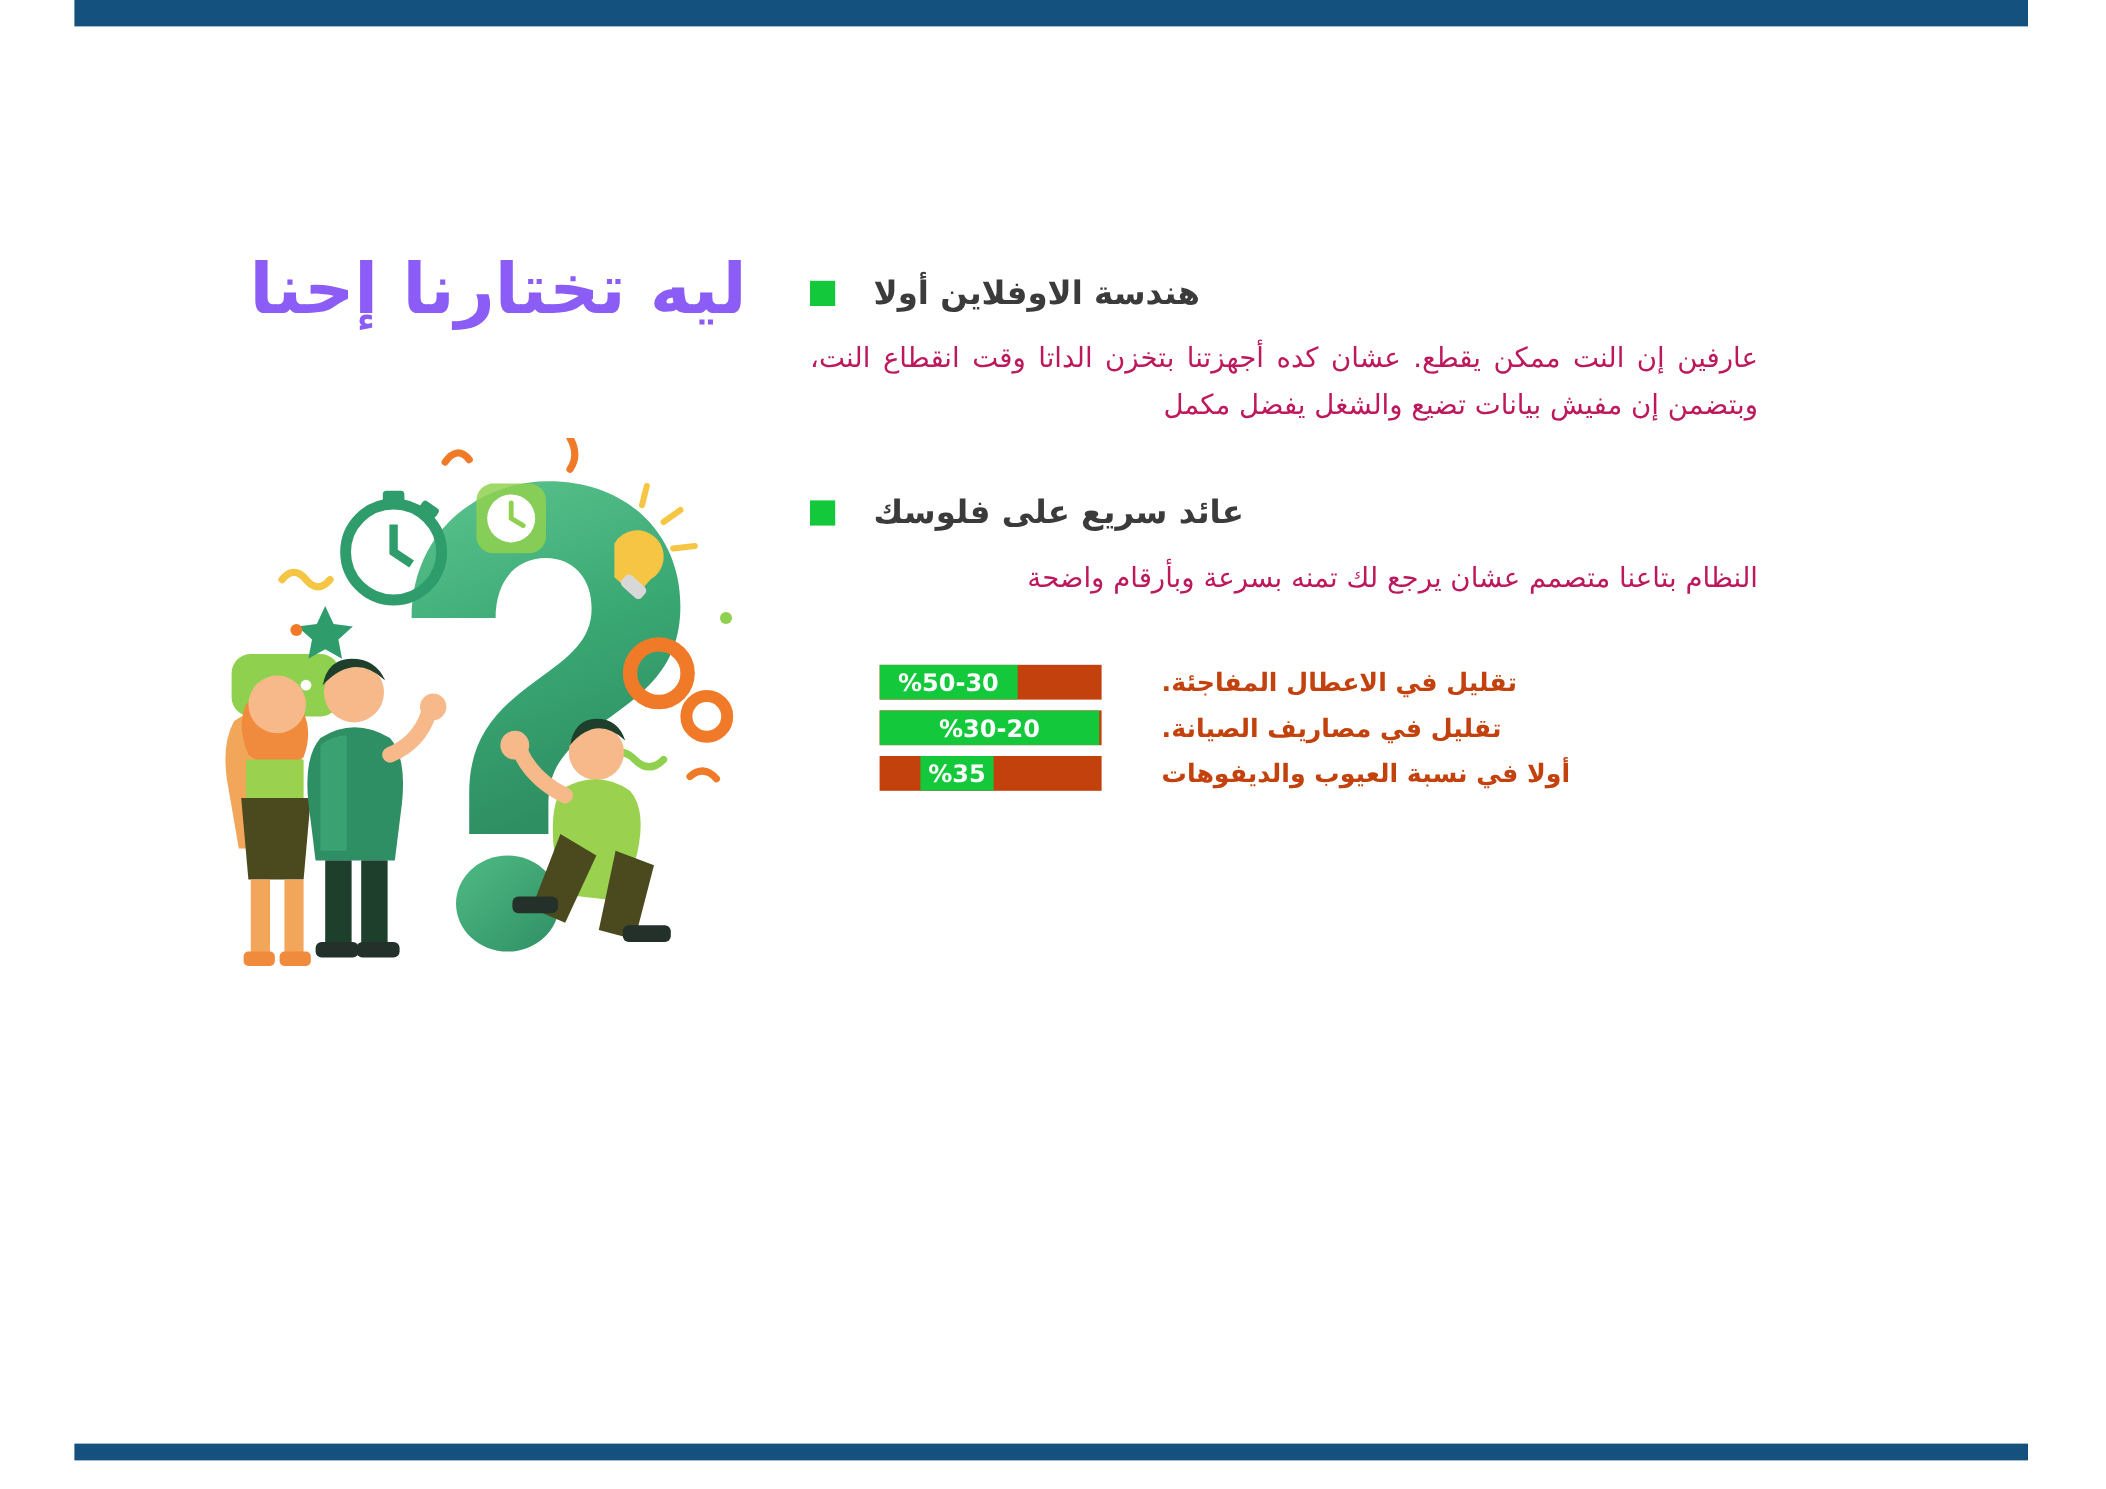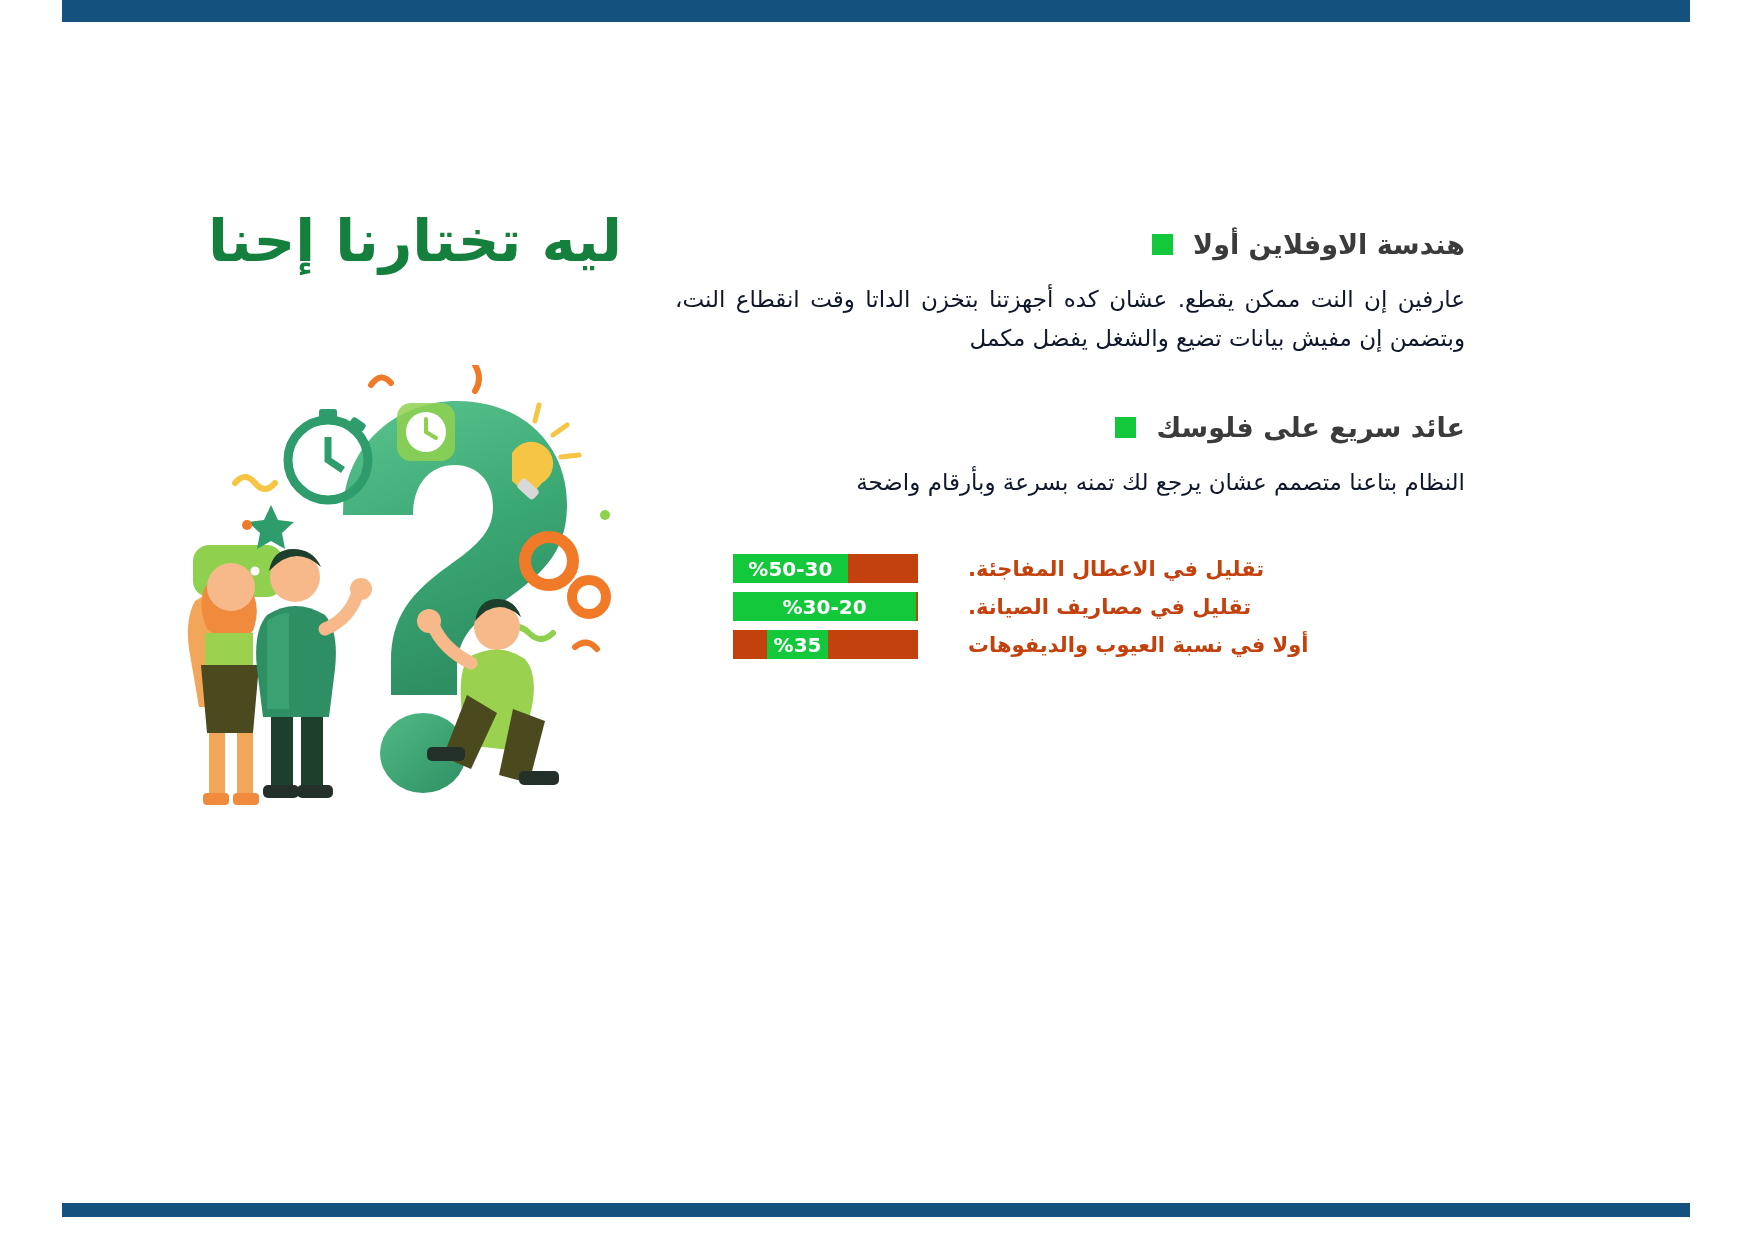--- a/index.html
+++ b/index.html
@@ -32,21 +32,21 @@
 
   
   .left-col {
     position: absolute;
     left: 120px; top: 210px; width: 640px; height: 700px;
     direction: rtl;
   }
   .slide-title {
     font-size: 58px;
     font-weight: 700;
-    color: #15803d;
+    color: #8b5cf6;
     text-align: left;
     letter-spacing: 0px;
     line-height: 1.1;
     padding-left: 88px;
     white-space: nowrap;
   }
 
   
   .illus {
     position: absolute;
@@ -61,41 +61,41 @@
     right: 290px; top: 228px;
     width: 790px;
     direction: rtl;
     text-align: right;
   }
   .section { margin-bottom: 6px; }
   .sec-head {
     display: flex;
     flex-direction: row-reverse;
     align-items: center;
-    justify-content: flex-end;
-    gap: 20px;
+    justify-content: flex-start;
+    gap: 32px;
     margin-bottom: 18px;
   }
   .bullet-sq {
     width: 21px; height: 21px;
     background: #13c93b;
     flex: 0 0 auto;
     display: block;
   }
   .sec-title {
     font-size: 27px;
     font-weight: 700;
     color: #3b3b3b;
     line-height: 1.25;
     white-space: nowrap;
   }
   .sec-body {
     font-size: 23px;
     font-weight: 400;
-    color: #0f172a;
+    color: #be185d;
     line-height: 1.72;
     text-align: justify;
     text-align-last: right;
     width: 100%;
   }
   .sec-body.single { text-align: center; }
 
   
   #section-offline { margin-bottom: 52px; }
   #section-roi     { margin-bottom: 0px; }

